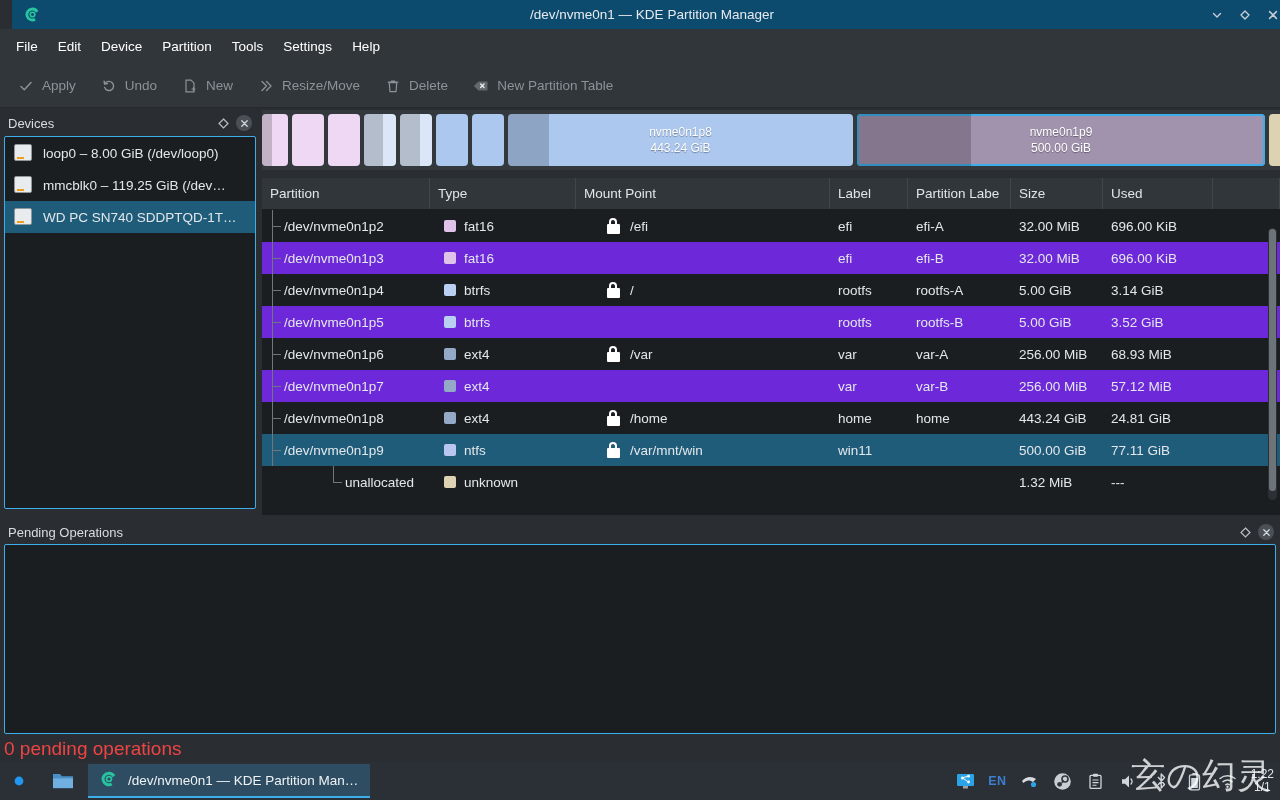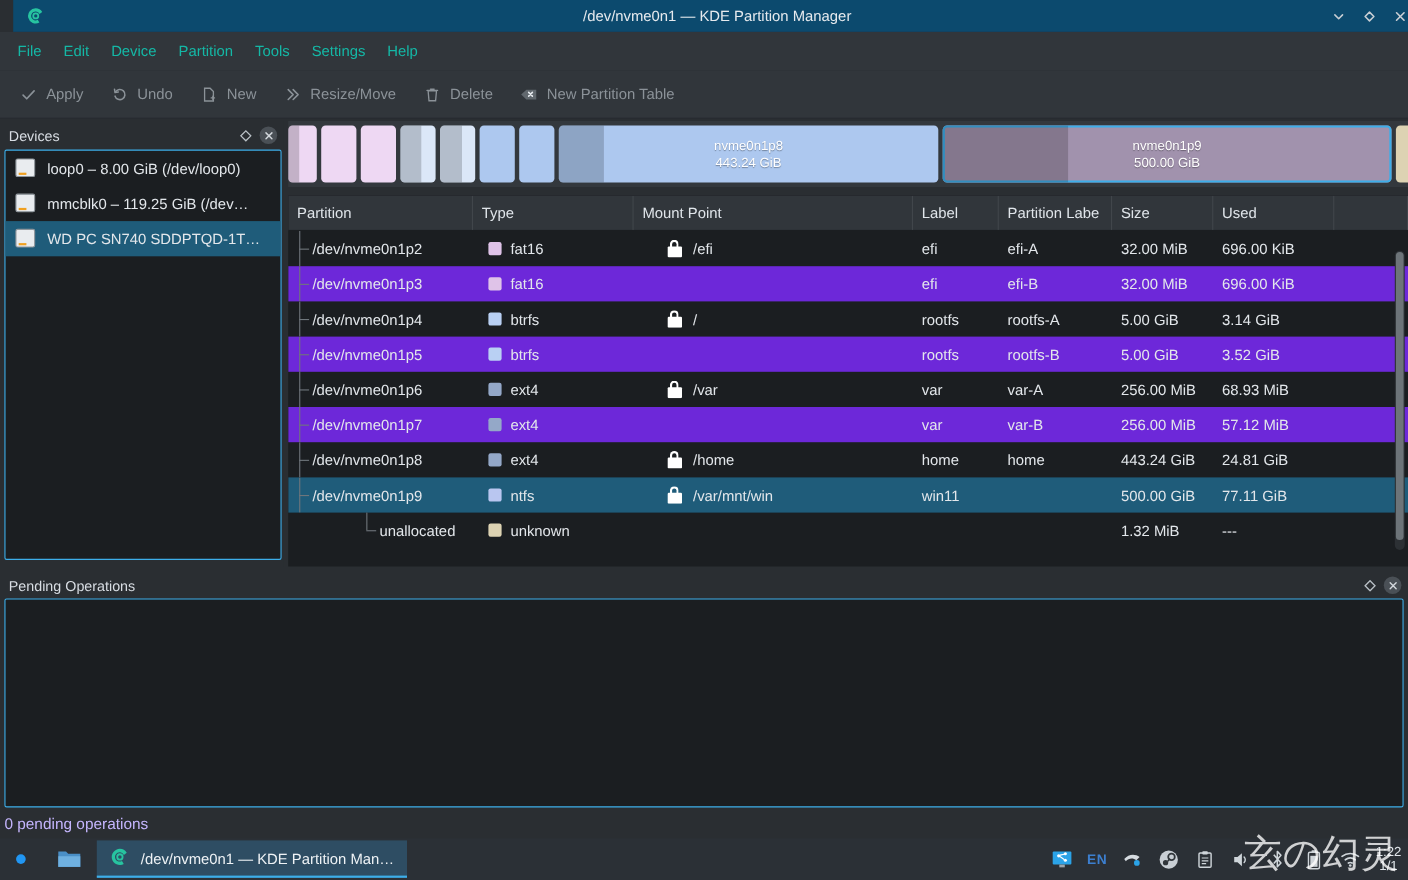--- a/index.html
+++ b/index.html
@@ -30,21 +30,21 @@
     width: 26px; height: 24px; display: flex; align-items: center; justify-content: center;
     color: #c8ced4;
   }
 
   
   .menubar {
     position: absolute; left: 0; top: 29px; width: 1280px; height: 35px;
     background: #31363b; display: flex; align-items: center; padding-left: 6px;
   }
   .menu-item {
-    padding: 4px 10px; font-size: 13.5px; color: #14b8a6; border-radius: 3px;
+    padding: 4px 10px; font-size: 13.5px; color: #ffffff; border-radius: 3px;
   }
 
   
   .toolbar {
     position: absolute; left: 0; top: 64px; width: 1280px; height: 44px;
     background: #31363b; display: flex; align-items: center; padding-left: 8px;
     border-bottom: 1px solid #262a2e;
   }
   .tb-btn {
     display: flex; align-items: center; gap: 7px;
@@ -140,21 +140,21 @@
   .pending-head .ttl { flex: 1; }
   .pending-body {
     position: absolute; left: 4px; top: 544px; width: 1272px; height: 190px;
     background: #1b1e21; border: 1px solid #3daee9; border-radius: 2px;
   }
 
   
   .statusbar {
     position: absolute; left: 0; top: 736px; width: 1106px; height: 26px;
     display: flex; align-items: center; padding-left: 4px;
-    font-size: 14px; color: #c4b5fd;
+    font-size: 19px; color: #ef4444;
   }
 
   
   .taskbar {
     position: absolute; left: 0; top: 762px; width: 1280px; height: 38px;
     background: #2b3036; display: flex; align-items: center;
   }
   .tb-launch { width: 42px; height: 38px; display: flex; align-items: center; justify-content: center; }
   .task-btn {
     display: flex; align-items: center; gap: 10px; height: 34px; padding: 0 12px;

